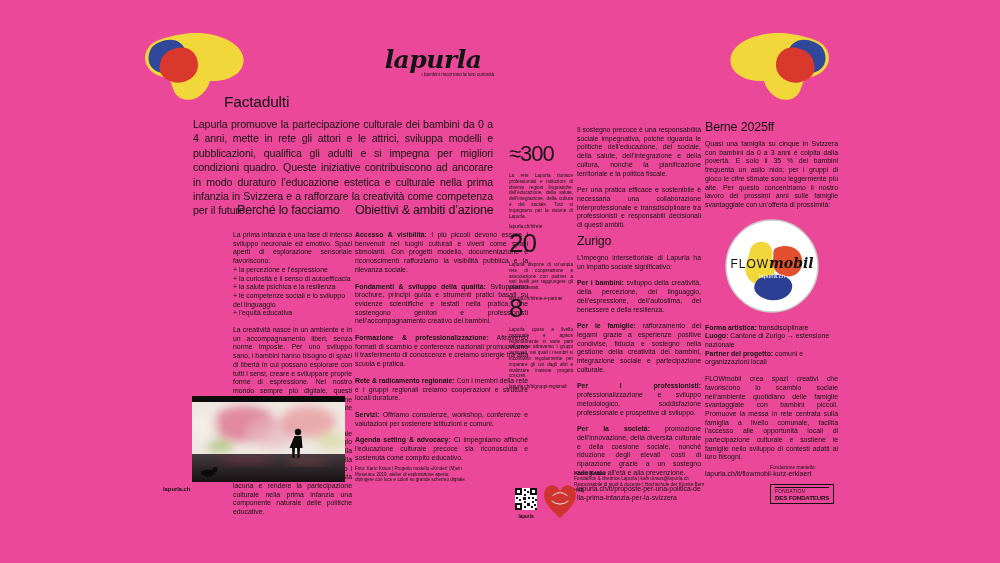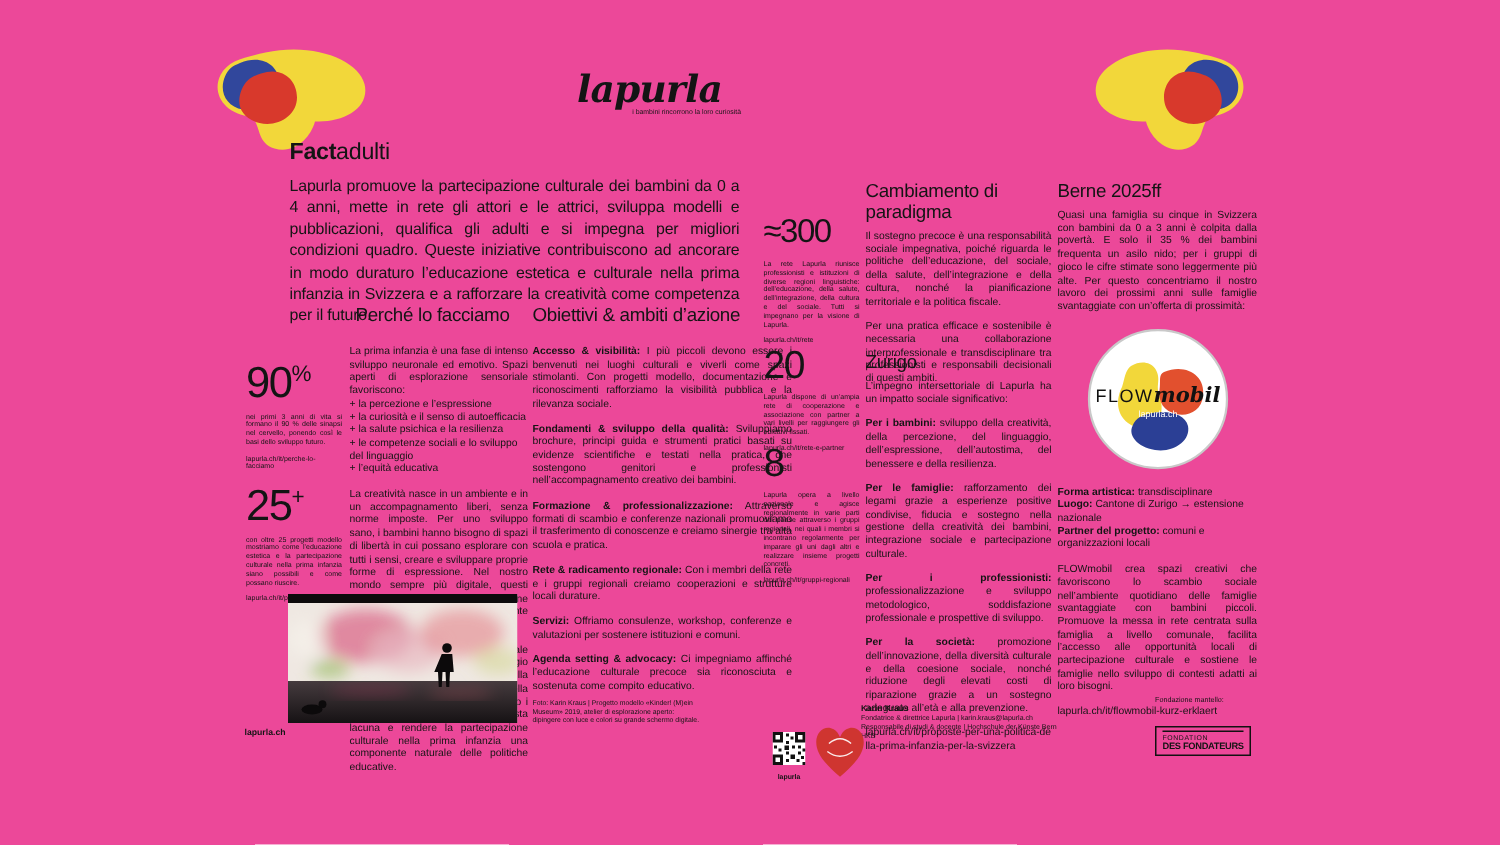--- a/index.html
+++ b/index.html
@@ -2,21 +2,21 @@
 <html><head>
 <meta charset="utf-8">
 <style>
   html,body{margin:0;padding:0;background:#ffffff;}
   #sheet{position:relative;width:1000px;height:563px;background:#ec4899;overflow:hidden;
          font-family:"Liberation Sans",sans-serif;color:#141414;}
   .abs{position:absolute;}
   
   .col-head{font-size:12.5px;font-weight:400;letter-spacing:-.2px;}
   .fact{font-size:15.5px;letter-spacing:-.2px;}
-  .fact b{font-weight:700;}
+  .fact b{font-weight:400;margin-left:31px;}
   
   .intro{font-size:10.6px;line-height:14.4px;text-align:justify;letter-spacing:-.1px;}
   .bodytxt{font-size:6.9px;line-height:8.7px;text-align:justify;}
   .bodytxt p{margin:0 0 8px 0;}
   .lead{font-weight:700;}
   .pluslist{margin:0 0 8px 0;}
   .pluslist div{text-align:left;}
   
   .stat-val{font-size:29px;line-height:28px;font-weight:400;letter-spacing:-1px;}
   .stat-val sup{font-size:15px;}
@@ -73,30 +73,20 @@
 
   <div class="abs fact" style="left:193px;top:93px;">
     <b>Fact</b><span>adulti</span>
   </div>
 
   <div class="abs intro" style="left:193px;top:117px;width:300px;">Lapurla promuove la partecipazione culturale dei bambini da 0 a 4 anni, mette in rete gli attori e le attrici, sviluppa modelli e pubblicazioni, qualifica gli adulti e si impegna per migliori condizioni quadro. Queste iniziative contribuiscono ad ancorare in modo duraturo l’educazione estetica e culturale nella prima infanzia in Svizzera e a rafforzare la creatività come competenza per il futuro.</div>
 
   <div class="abs col-head" style="left:237px;top:203px;">Perché lo facciamo</div>
   <div class="abs col-head" style="left:355px;top:203px;">Obiettivi &amp; ambiti d’azione</div>
 
-  <div class="abs" style="left:164px;top:236px;width:64px;">
-    <div class="stat-val"><span>90</span><sup>%</sup></div>
-    <div class="stat-note">nei primi 3 anni di vita si formano il 90 % delle sinapsi nel cervello, ponendo così le basi dello sviluppo futuro.</div>
-    <div class="stat-link">lapurla.ch/it/perche-lo-facciamo</div>
-  </div>
-  <div class="abs" style="left:164px;top:318px;width:64px;">
-    <div class="stat-val"><span>25</span><sup>+</sup></div>
-    <div class="stat-note">con oltre 25 progetti modello mostriamo come l’educazione estetica e la partecipazione culturale nella prima infanzia siano possibili e come possano riuscire.</div>
-    <div class="stat-link">lapurla.ch/it/progetti</div>
-  </div>
 
   <div class="abs bodytxt" style="left:233px;top:231px;width:119px;">
     <p style="margin-bottom:0;">La prima infanzia è una fase di intenso sviluppo neuronale ed emotivo. Spazi aperti di esplorazione sensoriale favoriscono:</p>
     <div class="pluslist">
       <div>+ la percezione e l’espressione</div>
       <div>+ la curiosità e il senso di autoefficacia</div>
       <div>+ la salute psichica e la resilienza</div>
       <div>+ le competenze sociali e lo sviluppo del linguaggio</div>
       <div>+ l’equità educativa</div>
     </div>
@@ -162,21 +152,20 @@
     <div class="stat-note">Lapurla dispone di un’ampia rete di cooperazione e associazione con partner a vari livelli per raggiungere gli obiettivi fissati.</div>
     <div class="stat-link">lapurla.ch/it/rete-e-partner</div>
   </div>
   <div class="abs" style="left:509px;top:294px;width:64px;">
     <div class="stat-val" style="font-size:26px;">8</div>
     <div class="stat-note">Lapurla opera a livello nazionale e agisce regionalmente in varie parti del paese attraverso i gruppi regionali, nei quali i membri si incontrano regolarmente per imparare gli uni dagli altri e realizzare insieme progetti concreti.</div>
     <div class="stat-link">lapurla.ch/it/gruppi-regionali</div>
   </div>
 
   <div class="abs" style="left:577px;top:120px;width:124px;">
-    <div class="col-head">Cambiamento di paradigma</div>
     <div class="bodytxt" style="margin-top:6px;">
       <p>Il sostegno precoce è una responsabilità sociale impegnativa, poiché riguarda le politiche dell’educazione, del sociale, della salute, dell’integrazione e della cultura, nonché la pianificazione territoriale e la politica fiscale.</p>
       <p>Per una pratica efficace e sostenibile è necessaria una collaborazione interprofessionale e transdisciplinare tra professionisti e responsabili decisionali di questi ambiti.</p>
     </div>
   </div>
 
   <div class="abs" style="left:577px;top:234px;width:124px;">
     <div class="col-head">Zurigo</div>
     <div class="bodytxt" style="margin-top:6px;">
       <p>L’impegno intersettoriale di Lapurla ha un impatto sociale significativo:</p>

